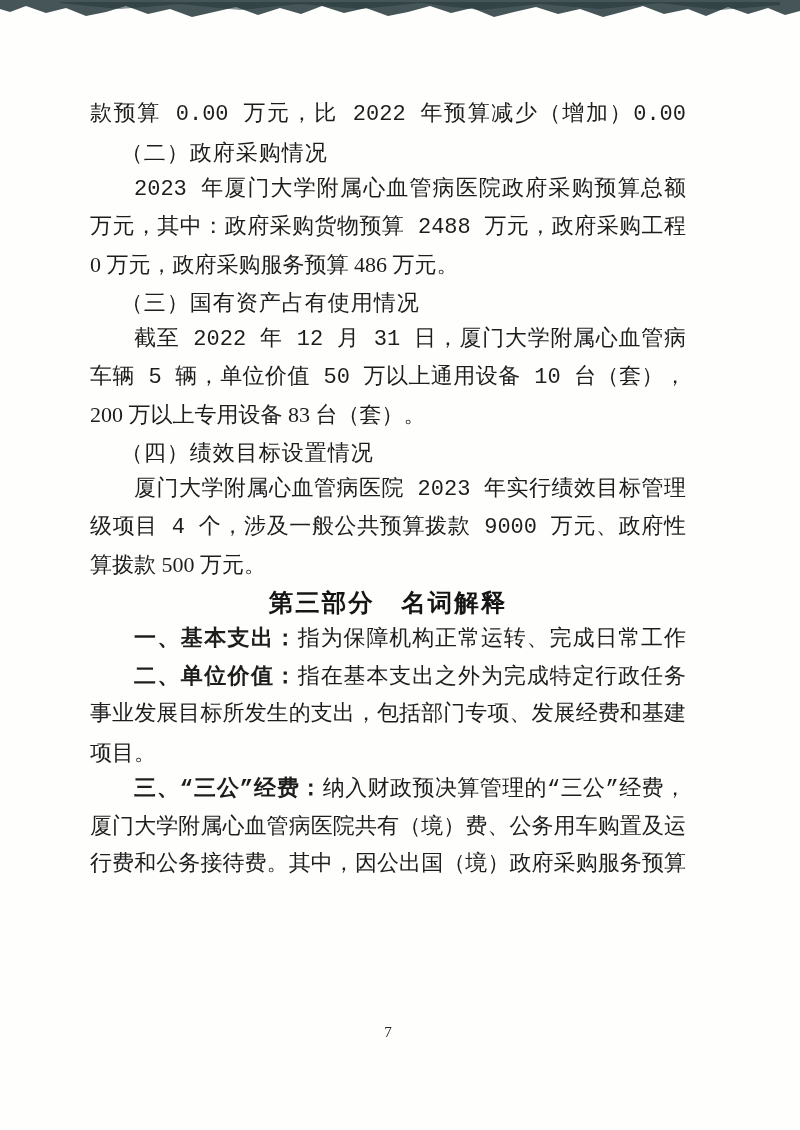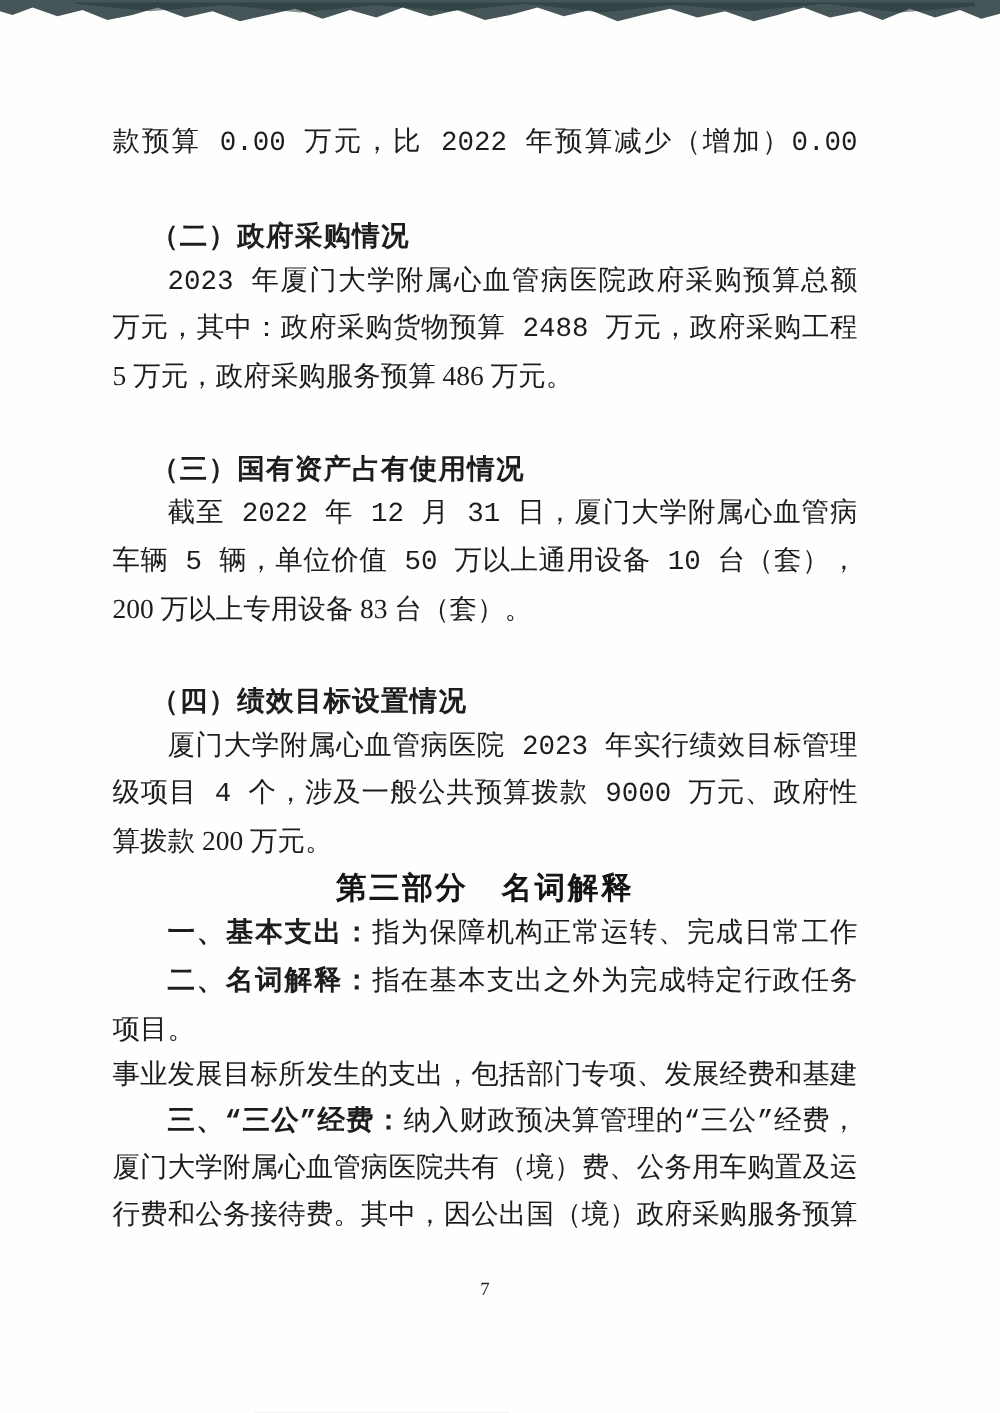--- a/index.html
+++ b/index.html
@@ -39,26 +39,25 @@
     text-align: justify;
     text-justify: inter-character;
     white-space: normal;
   }
   
   .line.body { text-align-last: justify; font-family: Liberation Mono, monospace; }
   
   .line.body-last { text-align-last: left; }
   .line.indent { text-indent: 2em; }
   .line.section {
-    font-weight: bold;
+    font-weight: normal;
     text-indent: 1.4em;
     text-align: center;
     text-align-last: left;
     letter-spacing: 1px;
-    margin-top: 36px;
   }
   .line.heading {
     font-family: "Liberation Sans", "DejaVu Sans", sans-serif;
     font-weight: bold;
     font-size: 24.5px;
     text-align: left;
     text-align-last: center;
     text-indent: 0;
     letter-spacing: 2px;
     color: #151515;
@@ -88,34 +87,34 @@
   <svg class="scan-edge" width="800" height="22" viewBox="0 0 800 22" aria-hidden="true">
     <polygon points="0,0 800,0 800,11 785,15 768,8 748,14 728,7 706,16 688,9 664,14 643,6 622,12 603,17 580,9 558,14 536,7 514,12 494,17 472,8 451,13 430,6 408,12 388,16 366,8 344,13 322,6 301,14 280,8 258,15 236,7 214,12 192,17 170,9 148,14 126,6 106,12 86,16 66,8 46,13 26,6 10,12 0,9" fill="#35464a" opacity="0.92"></polygon>
     <polygon points="60,3 120,9 180,4 240,10 300,4 360,9 420,3 480,10 540,4 600,9 660,3 720,10 780,5 780,2 60,2" fill="#223637" opacity="0.55"></polygon>
   </svg>
 
   <main class="textcol">
       <div class="line body">款预算 0.00 万元，比 2022 年预算减少（增加）0.00 万元，下</div>
       <div class="line section">（二）政府采购情况</div>
       <div class="line body indent">2023 年厦门大学附属心血管病医院政府采购预算总额 2974</div>
       <div class="line body">万元，其中：政府采购货物预算 2488 万元，政府采购工程预算</div>
-      <div class="line body-last">5 万元，政府采购服务预算 486 万元。</div>
+      <div class="line body-last">0 万元，政府采购服务预算 486 万元。</div>
       <div class="line section">（三）国有资产占有使用情况</div>
       <div class="line body indent">截至 2022 年 12 月 31 日，厦门大学附属心血管病医院共有</div>
       <div class="line body">车辆 5 辆，单位价值 50 万以上通用设备 10 台（套），单位价值</div>
       <div class="line body-last">200 万以上专用设备 83 台（套）。</div>
       <div class="line section">（四）绩效目标设置情况</div>
       <div class="line body indent">厦门大学附属心血管病医院 2023 年实行绩效目标管理的二</div>
       <div class="line body">级项目 4 个，涉及一般公共预算拨款 9000 万元、政府性基金预</div>
-      <div class="line body-last">算拨款 200 万元。</div>
+      <div class="line body-last">算拨款 500 万元。</div>
       <div class="line heading">第三部分　名词解释</div>
       <div class="line body indent"><b class="lead">一、基本支出：</b>指为保障机构正常运转、完成日常工作任</div>
-      <div class="line body indent"><b class="lead">二、名词解释：</b>指在基本支出之外为完成特定行政任务和</div>
+      <div class="line body indent"><b class="lead">二、单位价值：</b>指在基本支出之外为完成特定行政任务和</div>
+      <div class="line body">事业发展目标所发生的支出，包括部门专项、发展经费和基建</div>
       <div class="line body-last">项目。</div>
-      <div class="line body">事业发展目标所发生的支出，包括部门专项、发展经费和基建</div>
       <div class="line body indent"><b class="lead">三、“三公”经费：</b>纳入财政预决算管理的“三公”经费，</div>
       <div class="line body">厦门大学附属心血管病医院共有（境）费、公务用车购置及运</div>
       <div class="line body">行费和公务接待费。其中，因公出国（境）政府采购服务预算</div>
     </main>
 
   <div class="pagenum">7</div>
 
 </div>
 
 </body></html>

